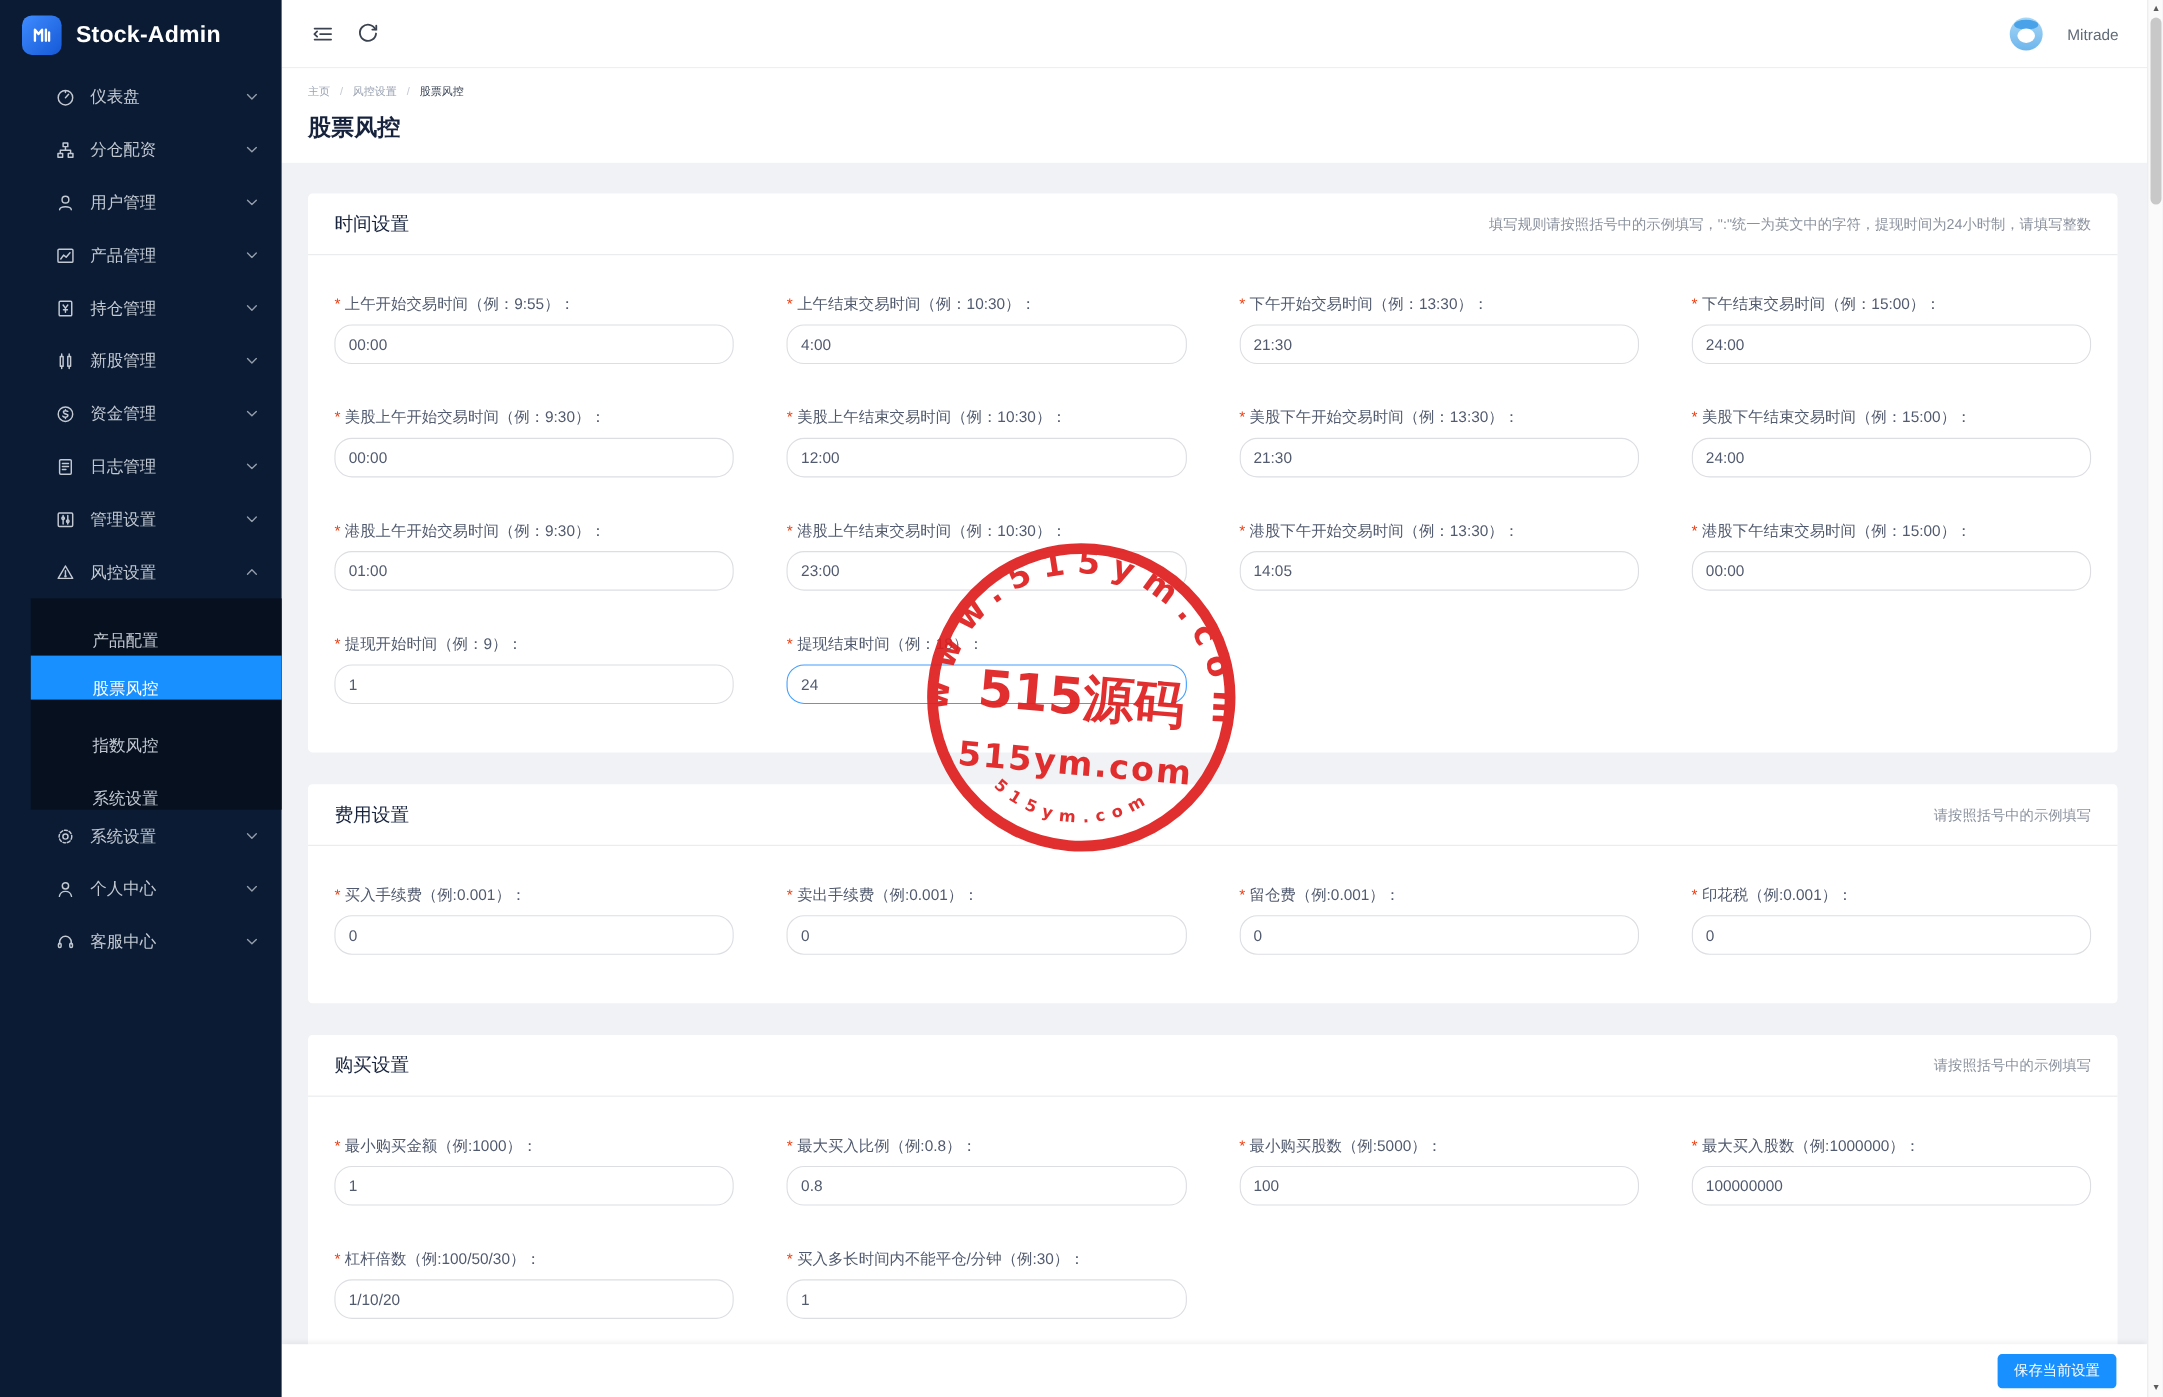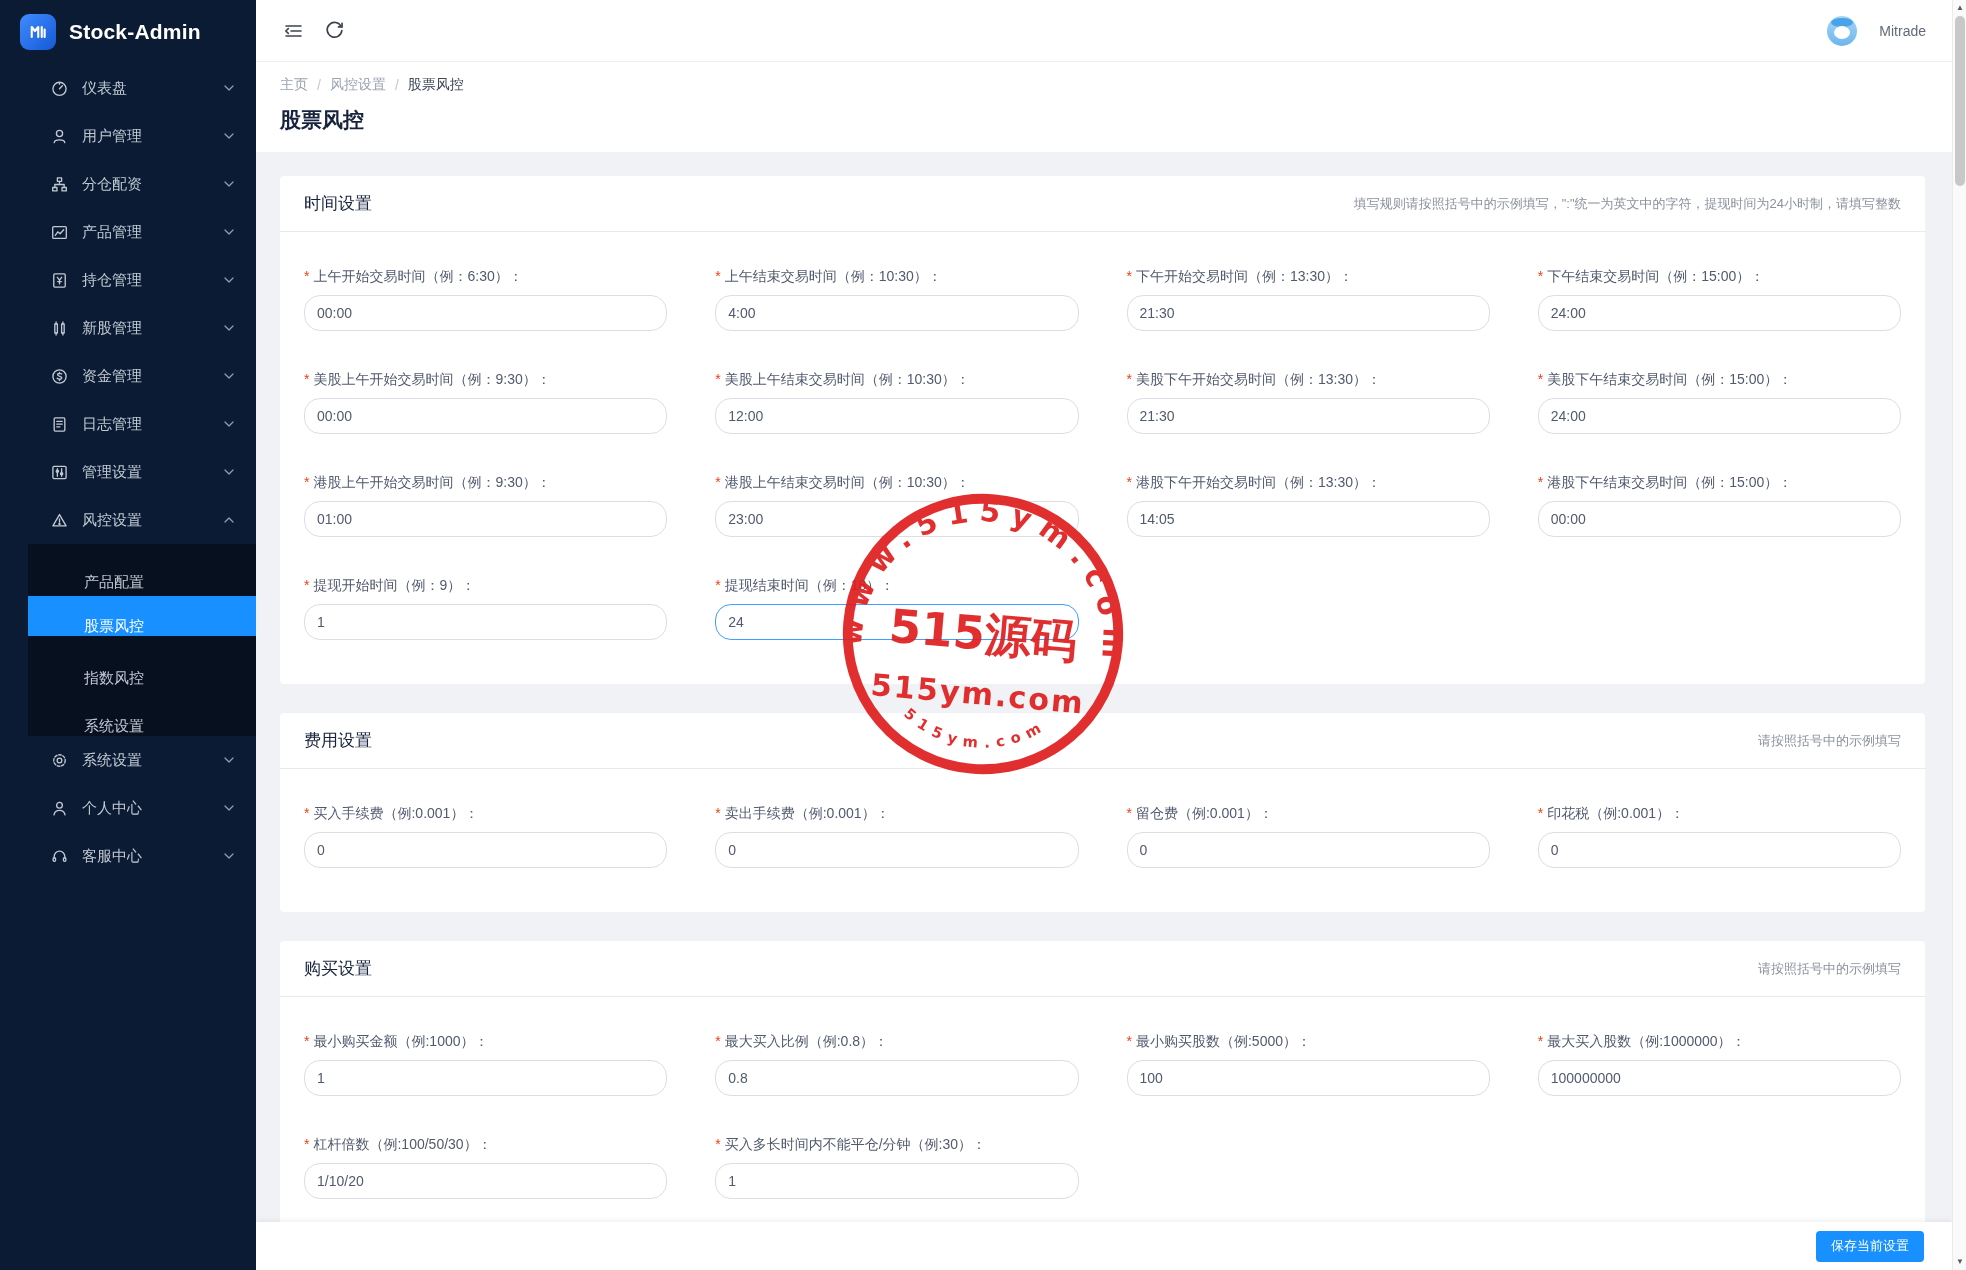--- a/index.html
+++ b/index.html
@@ -25,21 +25,21 @@
   .main { position:absolute; left:256px; right:14px; top:0; bottom:0; background:#f0f2f5; }
   .topbar { height:62px; background:#fff; border-bottom:1px solid #eceef2; display:flex; align-items:center; padding:0 26px; gap:20px; }
   .tb-btn { display:flex; align-items:center; cursor:pointer; }
   .tb-spacer { flex:1 1 auto; }
   .avatar { width:30px; height:30px; border-radius:50%; background:linear-gradient(180deg,#a7d7f7,#6db5ec); position:relative; overflow:hidden; cursor:pointer; }
   .avatar::after { content:""; position:absolute; left:7px; top:10px; width:16px; height:13px; background:#fff; border-radius:50%; }
   .avatar::before { content:""; position:absolute; left:4px; top:2px; width:22px; height:9px; background:#4aa3e8; border-radius:50%; }
   .user-name { font-size:14px; color:#606a78; margin-left:2px; }
 
   .page-head { background:#fff; padding:14px 28px 18px 24px; }
-  .breadcrumb { font-size:14px; color:#9aa3b2; display:flex; gap:9px; align-items:center; }
+  .breadcrumb { font-size:10px; color:#9aa3b2; display:flex; gap:9px; align-items:center; }
   .bc-link { cursor:pointer; }
   .bc-sep { color:#c3c8d1; }
   .bc-current { color:#3b4556; }
   .page-title { font-size:21px; font-weight:bold; color:#17233d; margin-top:12px; }
 
   .content { position:absolute; left:0; right:0; top:152px; bottom:0; overflow:hidden; padding:24px 27px 0 24px; }
   .card { background:#fff; border-radius:4px; margin-bottom:29px; }
   .card-head { display:flex; align-items:center; justify-content:space-between; padding:16px 24px; border-bottom:1px solid #e8eaec; }
   .card-title { font-size:17px; color:#17233d; font-weight:500;font-family:Liberation Serif, serif; }
   .card-note { font-size:13px; color:#8a919d; }
@@ -89,42 +89,42 @@
       <span class="mi-caret">
           <svg class="sic" width="10" height="6" viewBox="0 0 10 6">
             <path d="M1 1l4 4 4-4"></path>
           </svg>
         </span>
     </div>
 
     <div class="menu-item">
       <span class="mi-icon">
           <svg class="sic" width="17" height="17" viewBox="0 0 16 16">
-            <circle cx="8" cy="5.2" r="2.9"></circle>
-            <path d="M3 13.8c.5-3.4 9.5-3.4 10 0"></path>
-          </svg>
-        </span>
-      <span class="mi-label">用户管理</span>
-      <span class="mi-caret">
-          <svg class="sic" width="10" height="6" viewBox="0 0 10 6">
-            <path d="M1 1l4 4 4-4"></path>
-          </svg>
-        </span>
-    </div>
-
-    <div class="menu-item">
-      <span class="mi-icon">
-          <svg class="sic" width="17" height="17" viewBox="0 0 16 16">
             <rect x="6" y="1.8" width="4" height="3.2"></rect>
             <rect x="1.6" y="10.8" width="4" height="3.2"></rect>
             <rect x="10.4" y="10.8" width="4" height="3.2"></rect>
             <path d="M8 5v3M8 8H3.6v2.6M8 8h4.4v2.6"></path>
           </svg>
         </span>
       <span class="mi-label">分仓配资</span>
+      <span class="mi-caret">
+          <svg class="sic" width="10" height="6" viewBox="0 0 10 6">
+            <path d="M1 1l4 4 4-4"></path>
+          </svg>
+        </span>
+    </div>
+
+    <div class="menu-item">
+      <span class="mi-icon">
+          <svg class="sic" width="17" height="17" viewBox="0 0 16 16">
+            <circle cx="8" cy="5.2" r="2.9"></circle>
+            <path d="M3 13.8c.5-3.4 9.5-3.4 10 0"></path>
+          </svg>
+        </span>
+      <span class="mi-label">用户管理</span>
       <span class="mi-caret">
           <svg class="sic" width="10" height="6" viewBox="0 0 10 6">
             <path d="M1 1l4 4 4-4"></path>
           </svg>
         </span>
     </div>
 
     <div class="menu-item">
       <span class="mi-icon">
           <svg class="sic" width="17" height="17" viewBox="0 0 16 16">
@@ -329,21 +329,21 @@
   </div>
 
   <div class="content">
 
     <section class="card">
       <div class="card-head">
         <span class="card-title">时间设置</span>
         <span class="card-note">填写规则请按照括号中的示例填写，":"统一为英文中的字符，提现时间为24小时制，请填写整数</span>
       </div>
       <div class="card-body">
-        <div class="field"><label class="f-label"><span class="req">*</span><span>上午开始交易时间（例：6:30）：</span></label><input class="f-input" value="00:00" style=""></div>
+        <div class="field"><label class="f-label"><span class="req">*</span><span>上午开始交易时间（例：9:55）：</span></label><input class="f-input" value="00:00" style=""></div>
         <div class="field"><label class="f-label"><span class="req">*</span><span>上午结束交易时间（例：10:30）：</span></label><input class="f-input" value="4:00" style=""></div>
         <div class="field"><label class="f-label"><span class="req">*</span><span>下午开始交易时间（例：13:30）：</span></label><input class="f-input" value="21:30" style=""></div>
         <div class="field"><label class="f-label"><span class="req">*</span><span>下午结束交易时间（例：15:00）：</span></label><input class="f-input" value="24:00" style=""></div>
         <div class="field"><label class="f-label"><span class="req">*</span><span>美股上午开始交易时间（例：9:30）：</span></label><input class="f-input" value="00:00" style=""></div>
         <div class="field"><label class="f-label"><span class="req">*</span><span>美股上午结束交易时间（例：10:30）：</span></label><input class="f-input" value="12:00" style=""></div>
         <div class="field"><label class="f-label"><span class="req">*</span><span>美股下午开始交易时间（例：13:30）：</span></label><input class="f-input" value="21:30" style=""></div>
         <div class="field"><label class="f-label"><span class="req">*</span><span>美股下午结束交易时间（例：15:00）：</span></label><input class="f-input" value="24:00" style=""></div>
         <div class="field"><label class="f-label"><span class="req">*</span><span>港股上午开始交易时间（例：9:30）：</span></label><input class="f-input" value="01:00" style=""></div>
         <div class="field"><label class="f-label"><span class="req">*</span><span>港股上午结束交易时间（例：10:30）：</span></label><input class="f-input" value="23:00" style=""></div>
         <div class="field"><label class="f-label"><span class="req">*</span><span>港股下午开始交易时间（例：13:30）：</span></label><input class="f-input" value="14:05" style=""></div>

